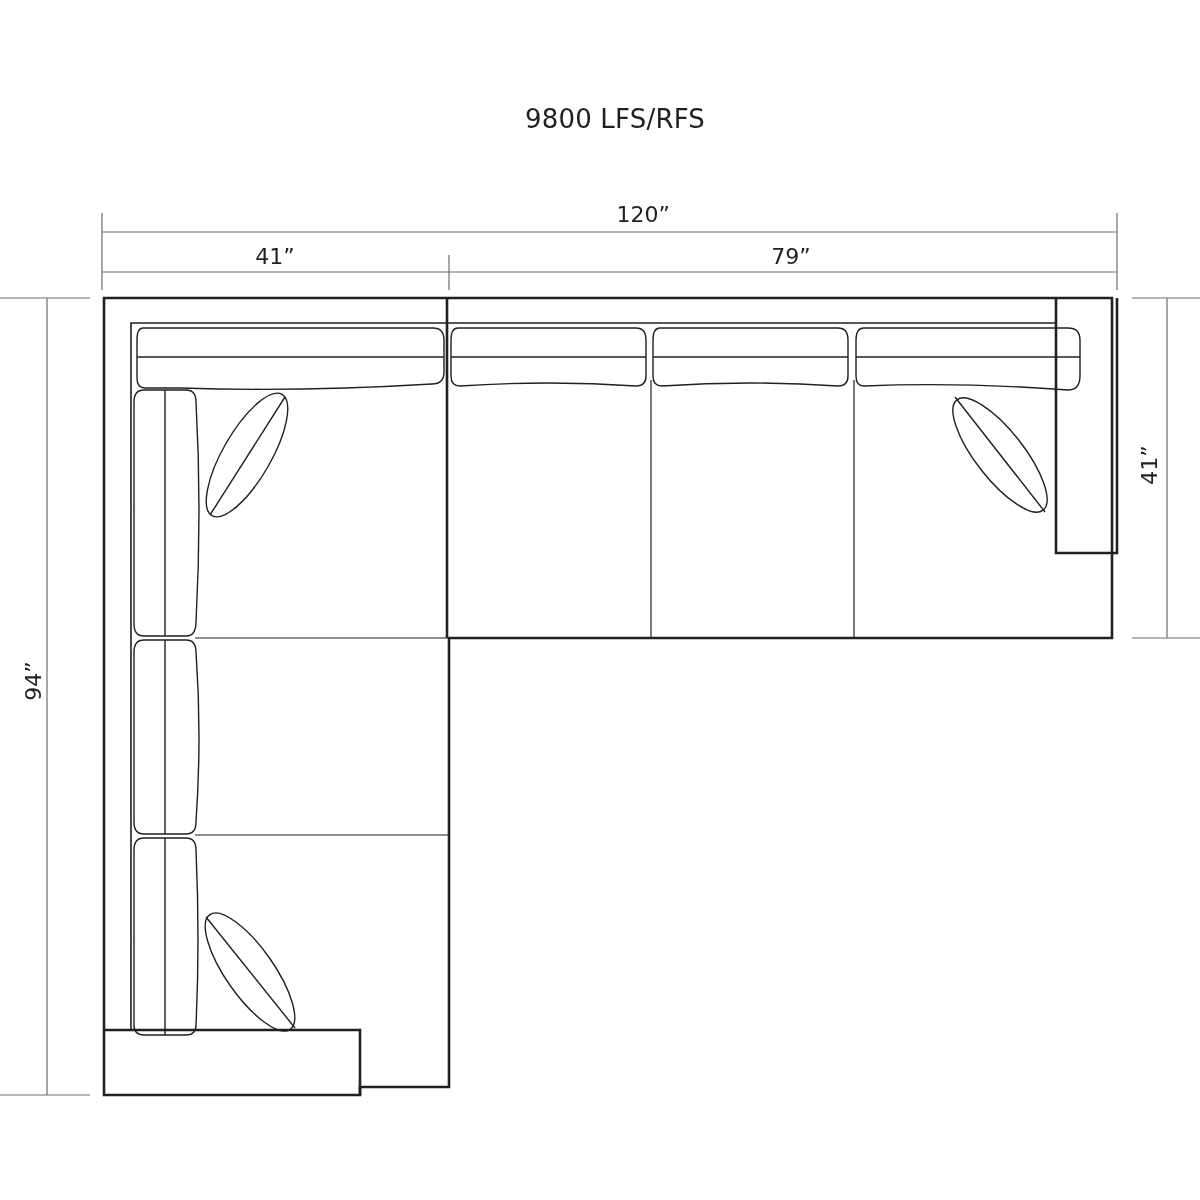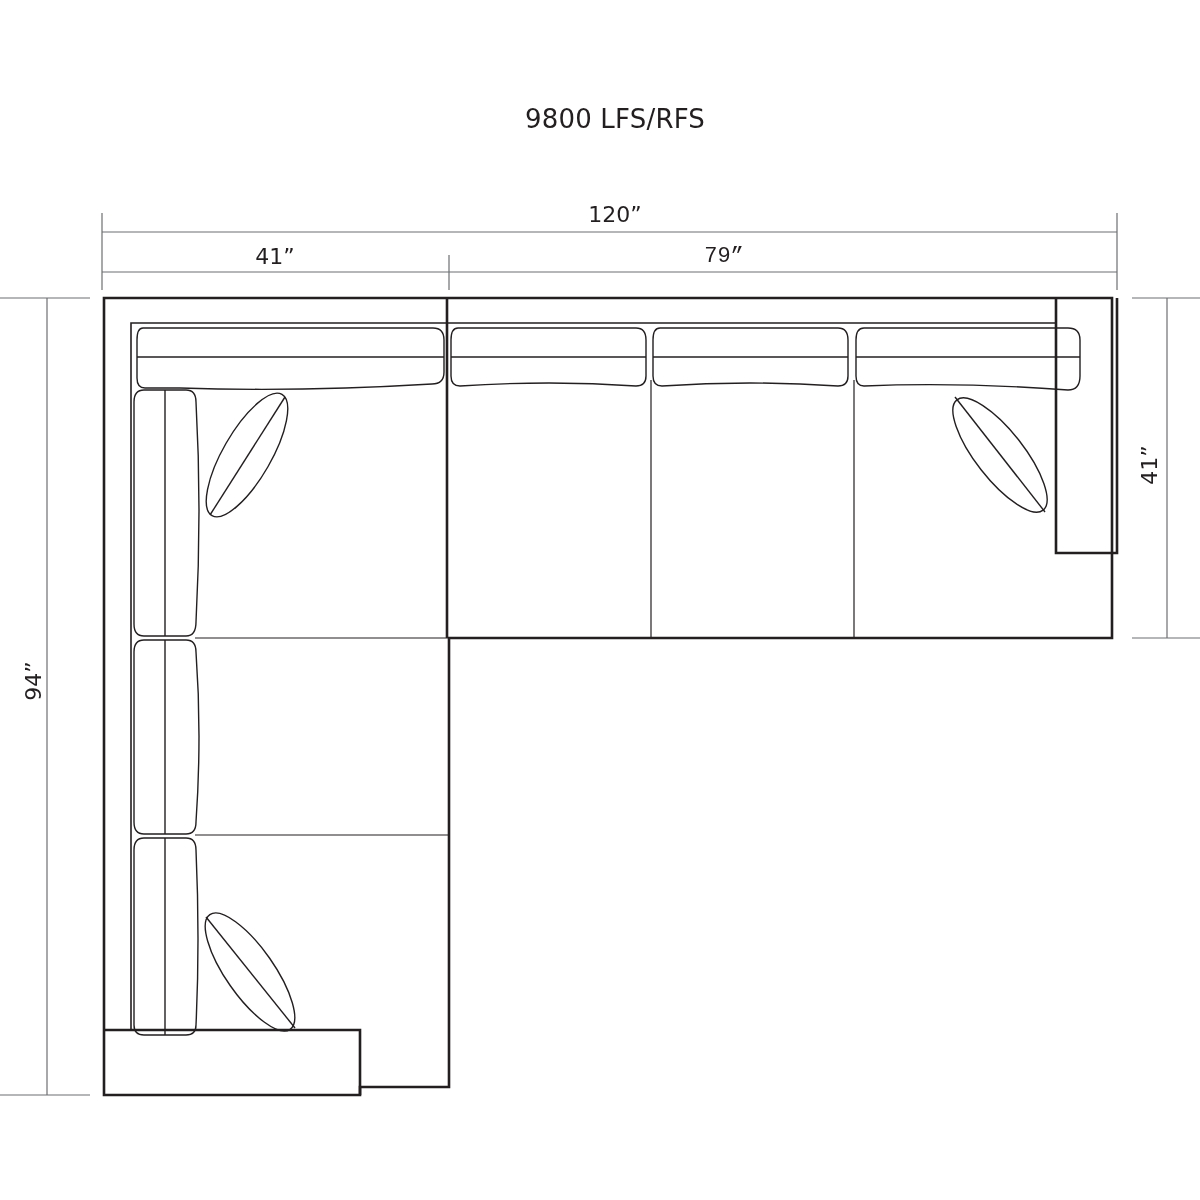--- a/index.html
+++ b/index.html
@@ -7,23 +7,23 @@
   .title { position: absolute; left: 0; width: 1230px; top: 104px; text-align: center; font-size: 26px; color: #231f20; letter-spacing: 0.2px; }
   .dim { position: absolute; font-size: 22px; color: #231f20; text-align: center; }
   .dim-v { position: absolute; font-size: 22px; color: #231f20; transform: rotate(-90deg); transform-origin: center center; white-space: nowrap; text-align: center; }
   svg.drawing { position: absolute; left: 0; top: 0; }
 </style>
 </head>
 <body>
 
 <div class="title">9800 LFS/RFS</div>
 
-<div class="dim" style="left:560px; top:202px; width:110px;">120”</div>
+<div class="dim" style="left:560px; top:202px; width:110px;text-align:right;">120”</div>
 <div class="dim" style="left:220px; top:244px; width:110px;">41”</div>
-<div class="dim" style="left:669px; top:244px; width:110px;font-family:Liberation Mono, monospace;">79”</div>
+<div class="dim" style="left:736px; top:244px; width:110px;">79”</div>
 <div class="dim-v" style="left:1100px; top:452px; width:100px; height:26px;">41”</div>
 <div class="dim-v" style="left:-16px; top:668px; width:100px; height:26px;">94”</div>
 
 <svg class="drawing" width="1200" height="1200" viewBox="0 0 1200 1200">
 
   <g stroke="#6d6e71" stroke-width="1.2" fill="none">
     <line x1="102" y1="232" x2="1117" y2="232"></line>
     <line x1="102" y1="272" x2="1117" y2="272"></line>
     <line x1="102" y1="213" x2="102" y2="290"></line>
     <line x1="1117" y1="213" x2="1117" y2="290"></line>

